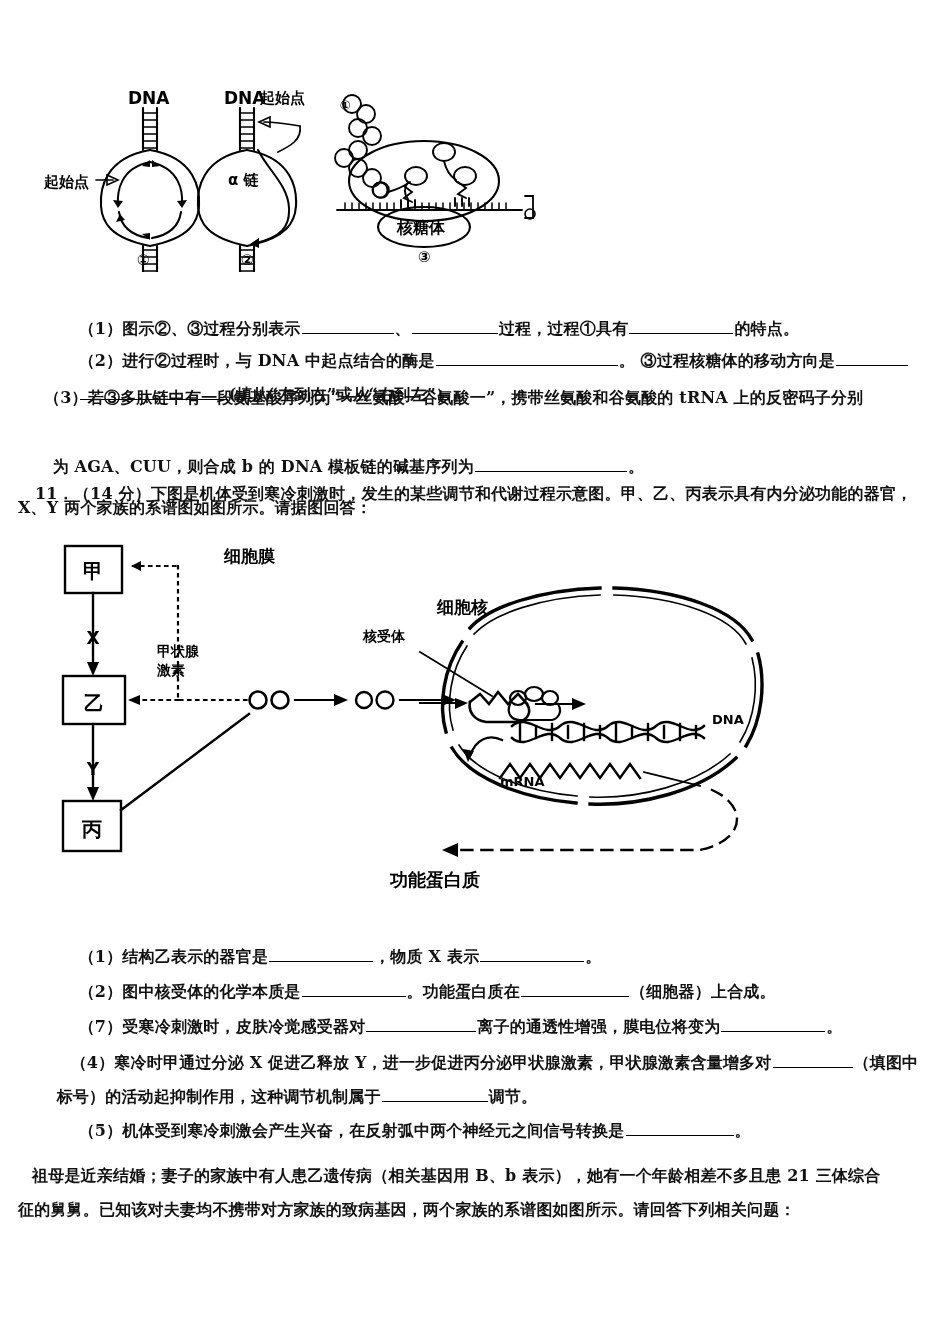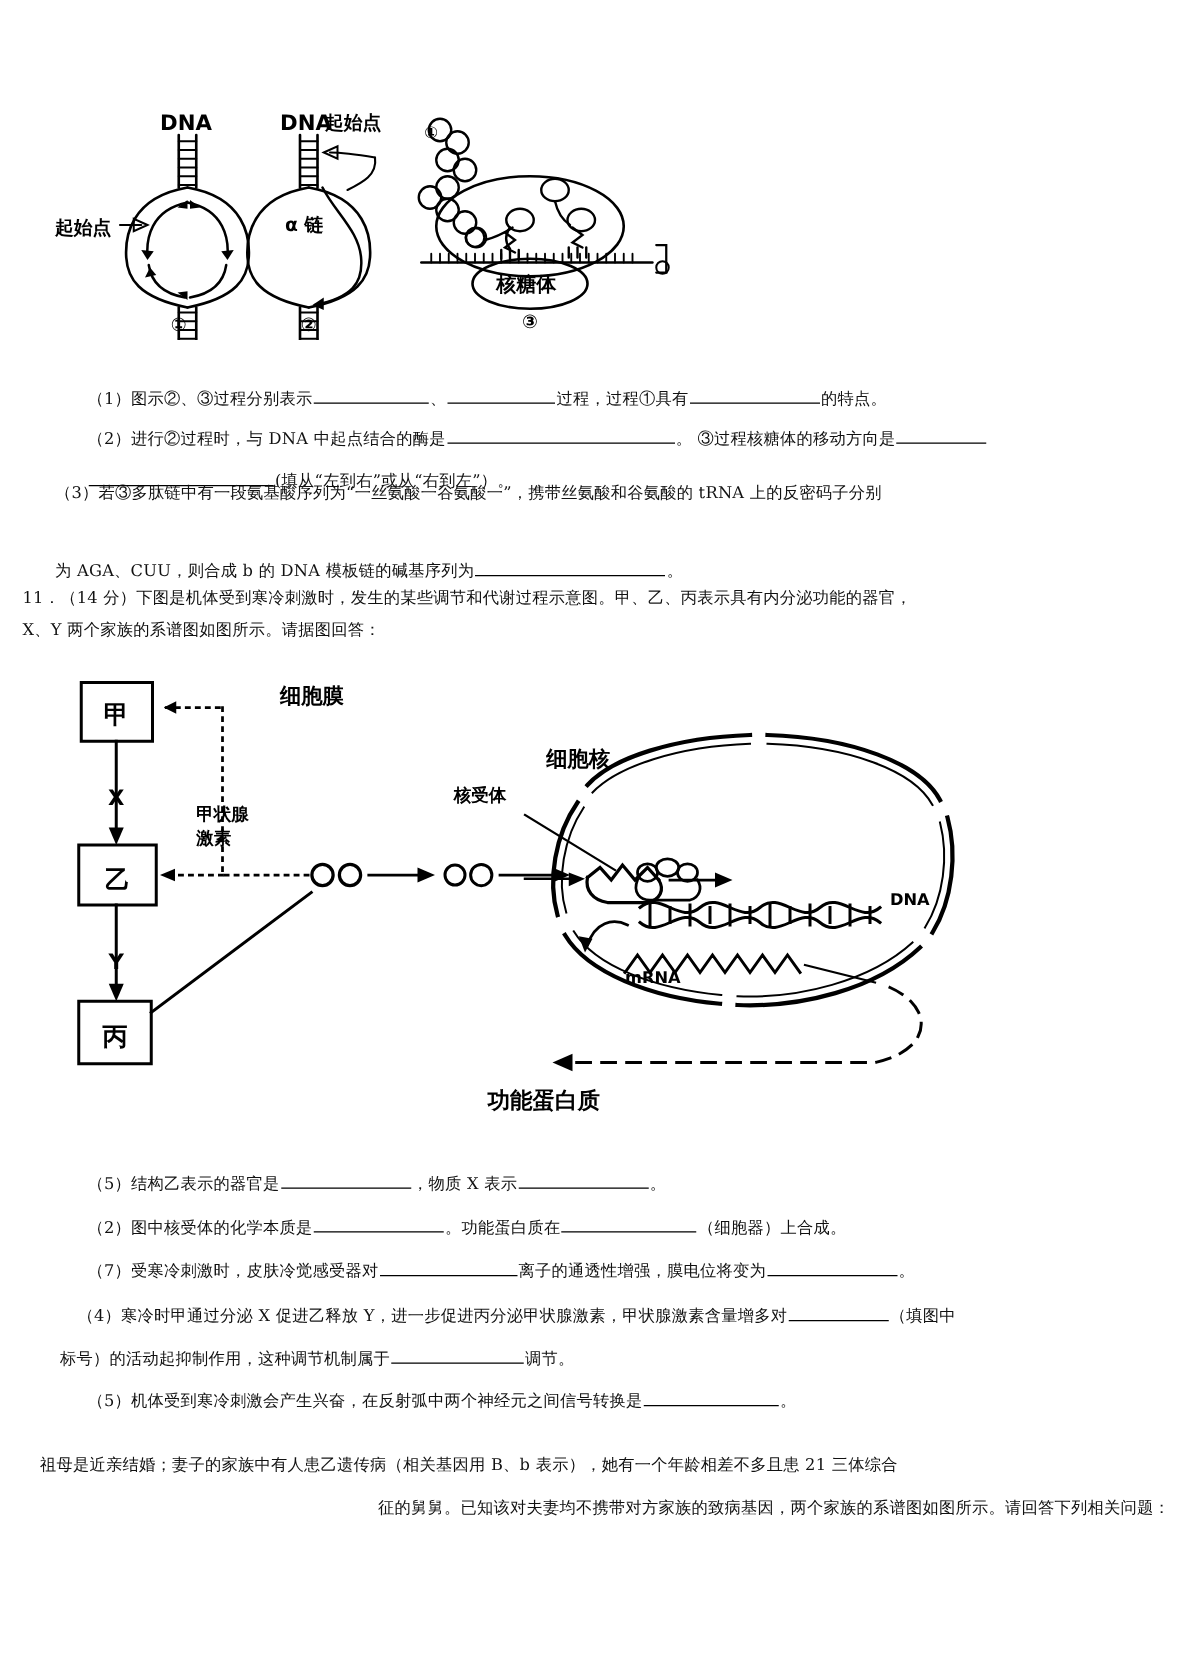--- a/index.html
+++ b/index.html
@@ -18,25 +18,26 @@
   .page {
     position: relative;
     width: 950px;
     height: 1344px;
     padding: 0;
     border-radius: 30px;
   }
 
   
   .qline {
-    font-size: 13px;
+    font-size: 16px;
     line-height: 1.95;
     color: #111;
     letter-spacing: 0.2px;
     white-space: pre-wrap;
+    font-weight: bold;
   }
   .blank {
     display: inline-block;
     border-bottom: 1.4px solid #000;
     vertical-align: baseline;
     height: 1.05em;
     margin: 0 1px;
   }
 
   
@@ -238,21 +239,21 @@
   <div class="sec pad" style="top:382px;">
     <div class="qline">（3）若③多肽链中有一段氨基酸序列为“一丝氨酸一谷氨酸一”，携带丝氨酸和谷氨酸的 tRNA 上的反密码子分别</div>
   </div>
 
   <div class="sec" style="top:420px;padding-left:18px;box-sizing:border-box;">
     <div class="qline">
       <span>为 AGA、CUU，则合成 b 的 DNA 模板链的碱基序列为</span><span class="blank" style="width:152px"></span><span>。</span>
     </div>
   </div>
 
-  <div class="sec" style="top:466px;padding-left:18px;padding-right:18px;box-sizing:border-box;">
+  <div class="sec" style="top:478px;padding-left:35px;padding-right:18px;box-sizing:border-box;">
     <div class="qline">11．（14 分）下图是机体受到寒冷刺激时，发生的某些调节和代谢过程示意图。甲、乙、丙表示具有内分泌功能的器官，</div>
   </div>
   <div class="sec" style="top:492px;padding-left:18px;box-sizing:border-box;">
     <div class="qline">X、Y 两个家族的系谱图如图所示。请据图回答：</div>
   </div>
 
   <div class="sec" style="top:528px;height:372px;">
     <svg id="diagram2" viewBox="0 0 950 372" xmlns="http://www.w3.org/2000/svg">
       <g fill="none" stroke="#000" stroke-width="2.4" stroke-linecap="square">
 
@@ -369,21 +370,21 @@
       <text class="dg-label" x="437" y="85" font-size="17">细胞核</text>
       <text class="dg-label" x="363" y="113" font-size="14">核受体</text>
       <text class="dg-label" x="712" y="196" font-size="13">DNA</text>
       <text class="dg-label" x="500" y="258" font-size="13">mRNA</text>
       <text class="dg-label" x="390" y="358" font-size="18">功能蛋白质</text>
     </svg>
   </div>
 
   <div class="sec pad" style="top:910px;">
     <div class="qline">
-      <span>（5）结构乙表示的器官是</span><span class="blank" style="width:104px"></span><span>，物质 X 表示</span><span class="blank" style="width:104px"></span><span>。</span>
+      <span>（1）结构乙表示的器官是</span><span class="blank" style="width:104px"></span><span>，物质 X 表示</span><span class="blank" style="width:104px"></span><span>。</span>
     </div>
   </div>
 
   <div class="sec pad" style="top:945px;">
     <div class="qline">
       <span>（2）图中核受体的化学本质是</span><span class="blank" style="width:104px"></span><span>。功能蛋白质在</span><span class="blank" style="width:108px"></span><span>（细胞器）上合成。</span>
     </div>
   </div>
 
   <div class="sec pad" style="top:980px;">
@@ -406,17 +407,17 @@
 
   <div class="sec pad" style="top:1084px;">
     <div class="qline">
       <span>（5）机体受到寒冷刺激会产生兴奋，在反射弧中两个神经元之间信号转换是</span><span class="blank" style="width:108px"></span><span>。</span>
     </div>
   </div>
 
   <div class="sec" style="top:1160px;padding-left:32px;padding-right:14px;box-sizing:border-box;">
     <div class="qline">祖母是近亲结婚；妻子的家族中有人患乙遗传病（相关基因用 B、b 表示），她有一个年龄相差不多且患 21 三体综合</div>
   </div>
-  <div class="sec" style="top:1194px;padding-left:18px;padding-right:14px;box-sizing:border-box;text-align:right;">
+  <div class="sec" style="top:1194px;padding-left:18px;padding-right:14px;box-sizing:border-box;">
     <div class="qline">征的舅舅。已知该对夫妻均不携带对方家族的致病基因，两个家族的系谱图如图所示。请回答下列相关问题：</div>
   </div>
 
 </div>
 
 </body></html>

